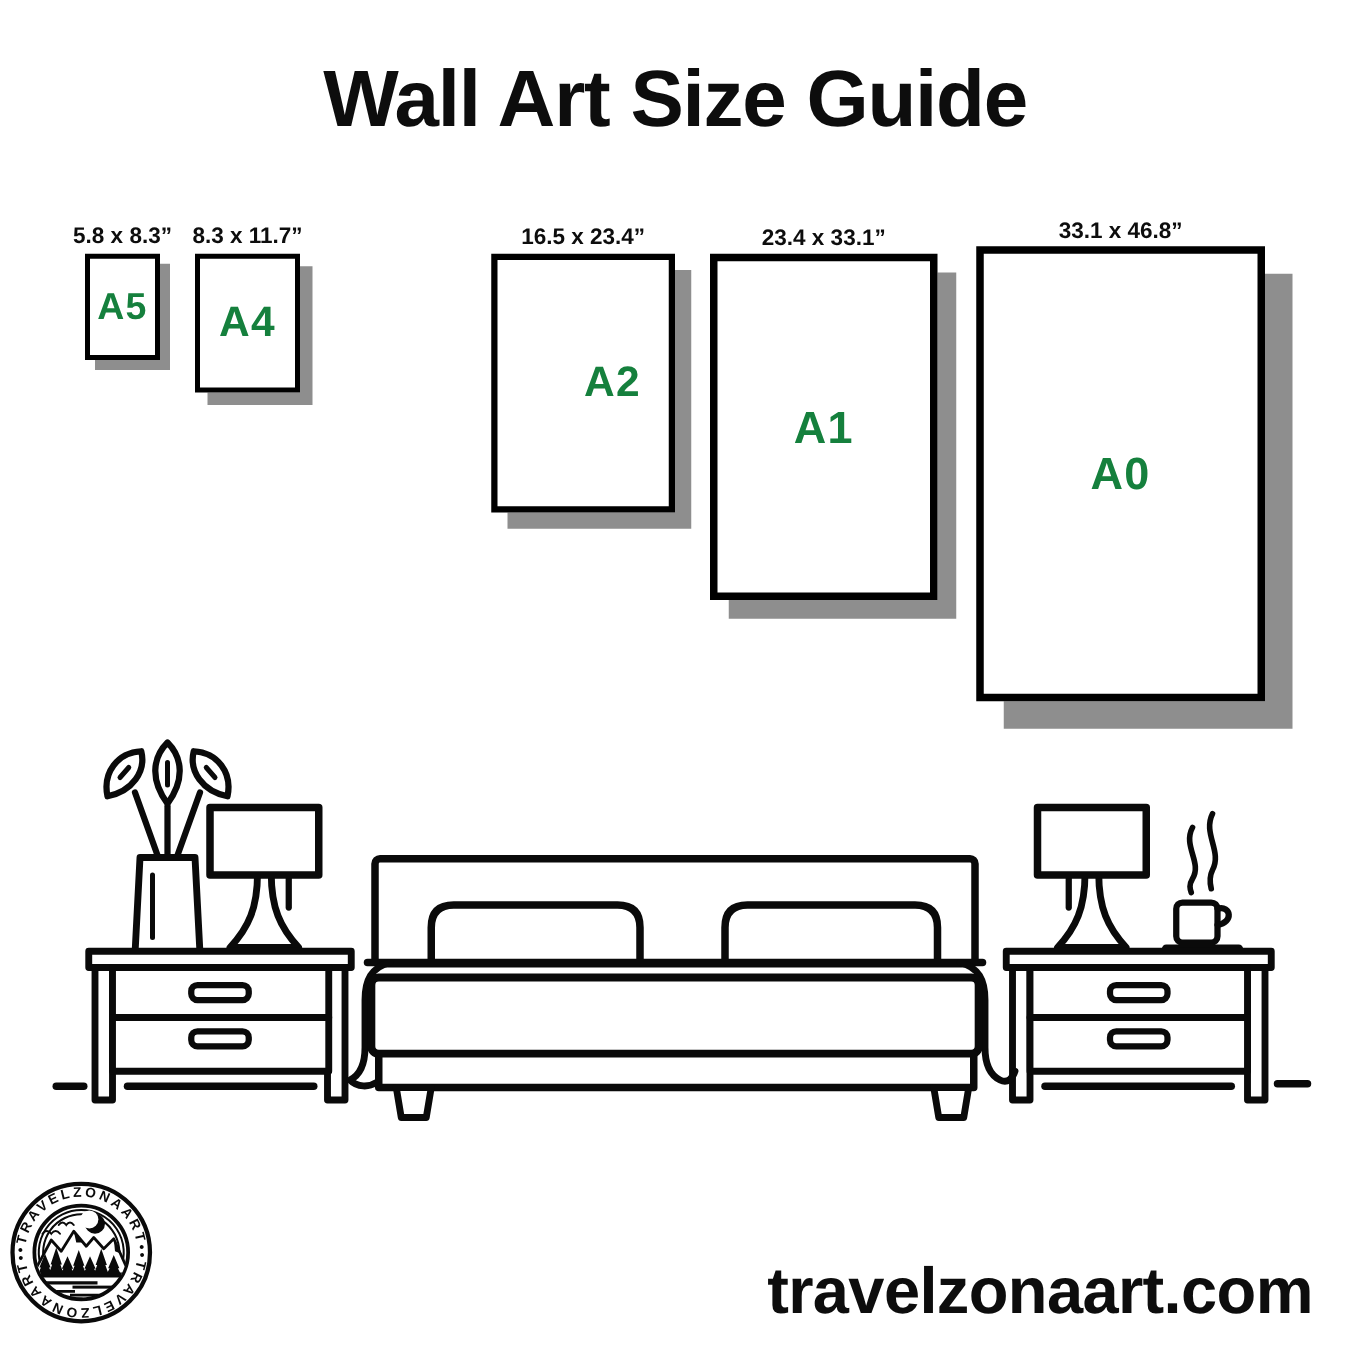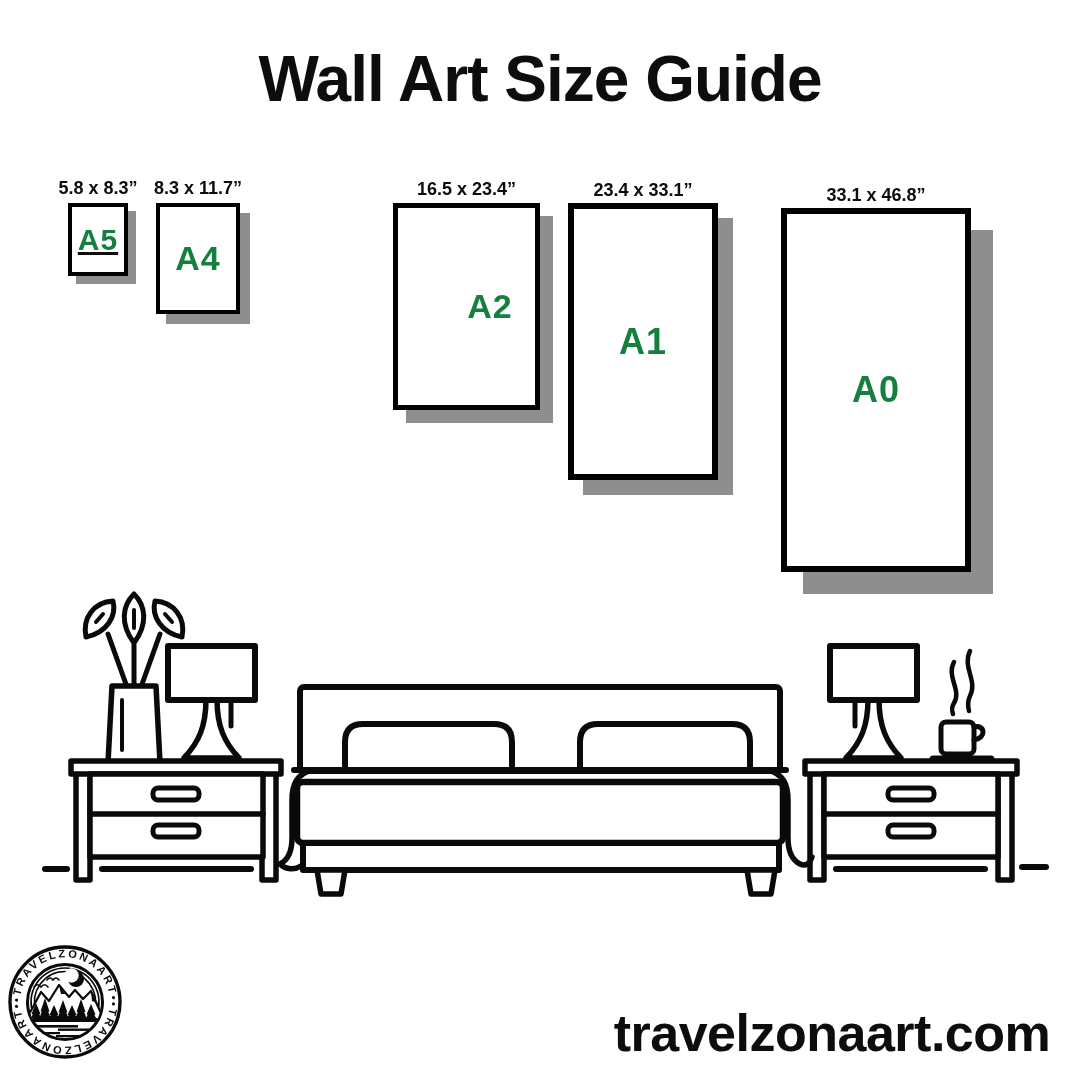--- a/index.html
+++ b/index.html
@@ -13,26 +13,26 @@
   }
   .size-card{
     position:absolute;background:#ffffff;border:4px solid #000000;box-sizing:border-box;
     display:flex;align-items:center;justify-content:center;
   }
   .size-card .code{font-weight:bold;color:#15803d;letter-spacing:1px;}
   .size-card .dim{
     position:absolute;bottom:100%;left:50%;transform:translateX(-50%);
     margin-bottom:8px;font-size:18px;font-weight:bold;white-space:nowrap;color:#0d0d0d;
   }
-  .a5{left:68px;top:203px;width:60px;height:73px;box-shadow:8px 8px 0 #8e8e8e;text-decoration:underline;}
+  .a5{left:68px;top:203px;width:60px;height:85px;box-shadow:8px 8px 0 #8e8e8e;}
   .a4{left:156px;top:203px;width:84px;height:111px;box-shadow:10px 10px 0 #8e8e8e;}
   .a3{left:263px;top:203px;width:110px;height:159px;border-width:5px;box-shadow:12px 12px 0 #8e8e8e;}
   .a2{left:393px;top:203px;width:147px;height:207px;border-width:5px;box-shadow:13px 13px 0 #8e8e8e;padding-left:47px;}
-  .a1{left:568px;top:203px;width:150px;height:277px;border-width:6px;box-shadow:15px 15px 0 #8e8e8e;}
-  .a0{left:781px;top:208px;width:190px;height:364px;border-width:6px;box-shadow:22px 22px 0 #8e8e8e;}
+  .a1{left:568px;top:203px;width:182px;height:277px;border-width:6px;box-shadow:15px 15px 0 #8e8e8e;}
+  .a0{left:781px;top:197px;width:231px;height:364px;border-width:6px;box-shadow:22px 22px 0 #8e8e8e;}
   .a5 .code{font-size:30px;}
   .a4 .code,.a3 .code,.a2 .code{font-size:34px;}
   .a1 .code,.a0 .code{font-size:36px;}
   .scene{position:absolute;left:0;top:0;width:1080px;height:1080px;pointer-events:none;}
   .logo{position:absolute;left:0;top:930px;width:140px;height:150px;}
   .website{
     position:absolute;left:522px;top:1004px;width:620px;text-align:center;
     font-size:52px;line-height:58px;font-weight:800;letter-spacing:-0.5px;color:#0d0d0d;
   }
 </style>

